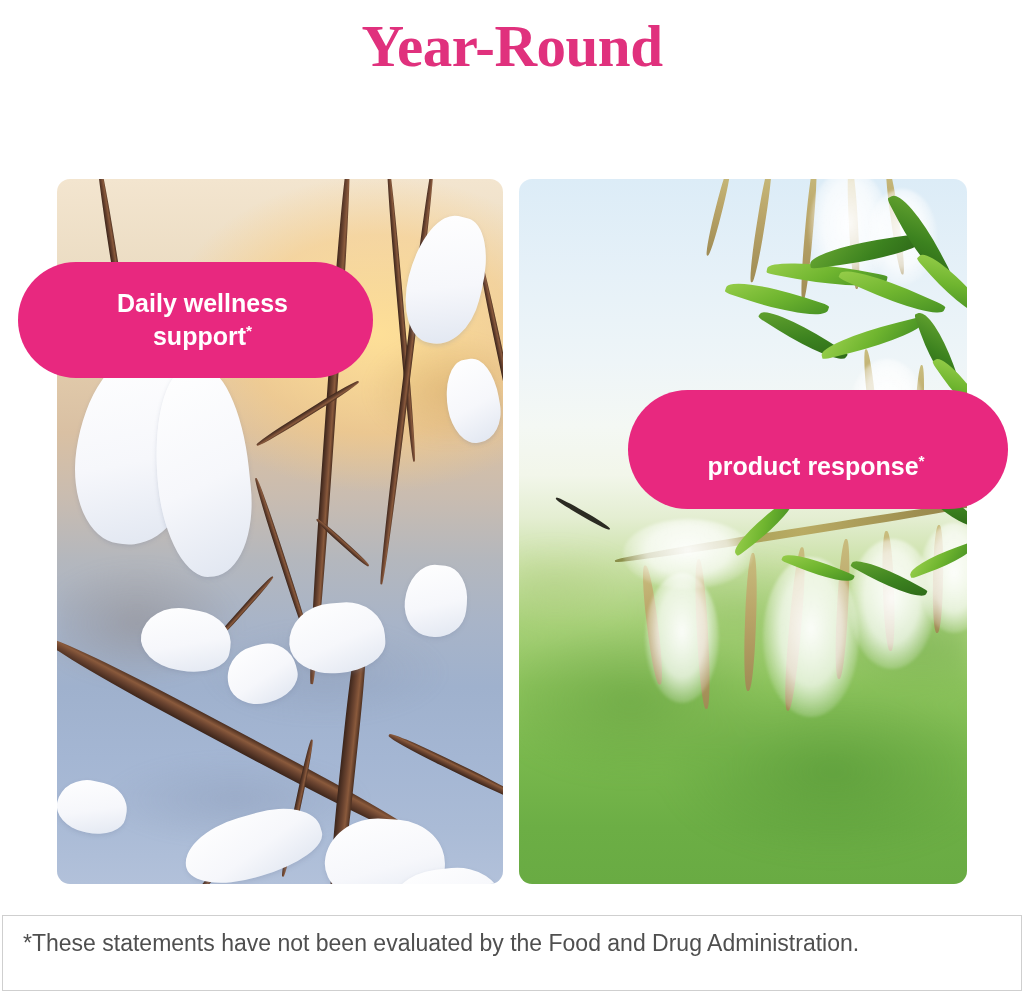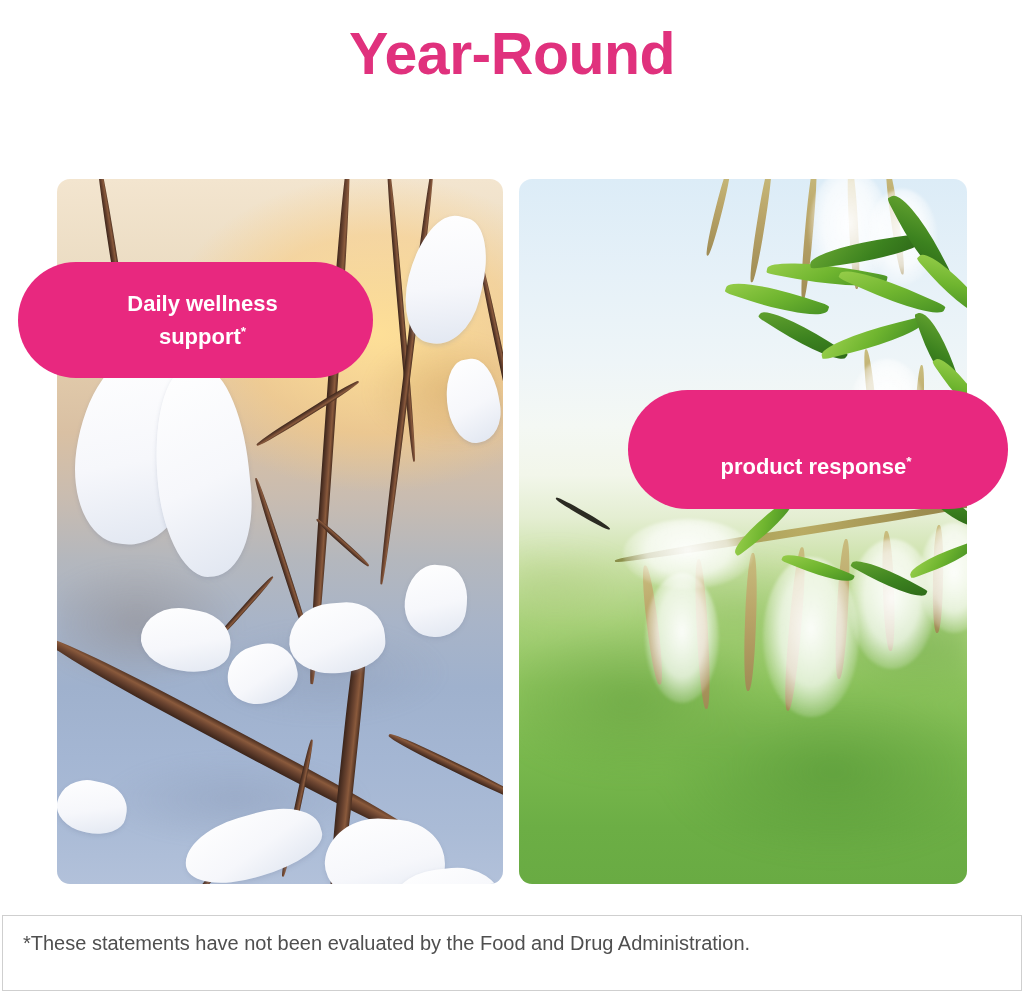--- a/index.html
+++ b/index.html
@@ -25,21 +25,21 @@
     line-height: 68px;
     font-weight: bold;
     font-size: 59px;
     letter-spacing: -0.5px;
     color: #e0317d;
   }
   .headline .line {
     display: block;
     white-space: nowrap;
   }
-  .headline .line1 { padding-top: 20px; }
+  .headline .line1 { padding-top: 12px; font-family: Liberation Serif, serif; }
   .sup {
     font-size: 0.55em;
     vertical-align: super;
     line-height: 0;
   }
 
   
   .panels {
     position: absolute;
     top: 179px;
@@ -151,21 +151,21 @@
 
   
   .badge {
     position: absolute;
     display: flex;
     align-items: center;
     justify-content: center;
     text-align: center;
     color: #ffffff;
     font-weight: bold;
-    font-size: 22px;
+    font-size: 25px;
     line-height: 33px;
     background: #e8287f;
     border-radius: 999px;
     box-sizing: border-box;
   }
   .badge-daily {
     left: 18px;
     top: 262px;
     width: 355px;
     height: 116px;
@@ -189,21 +189,21 @@
     height: 76px;
     border: 1px solid #cfcfcf;
     box-sizing: border-box;
     background: #ffffff;
   }
   .footer-text {
     position: absolute;
     left: 20px;
     top: 13px;
     width: 960px;
-    font-size: 20px;
+    font-size: 23px;
     line-height: 29px;
     color: #4f4f4f;
   }
   .footer-text span { display: block; white-space: nowrap; }
 </style>
 </head>
 <body>
 
 <div class="headline">
   <span class="line line1">Year-Round</span>

